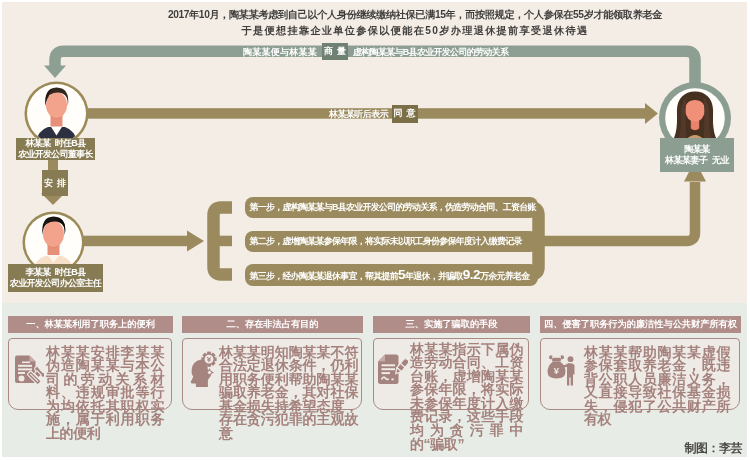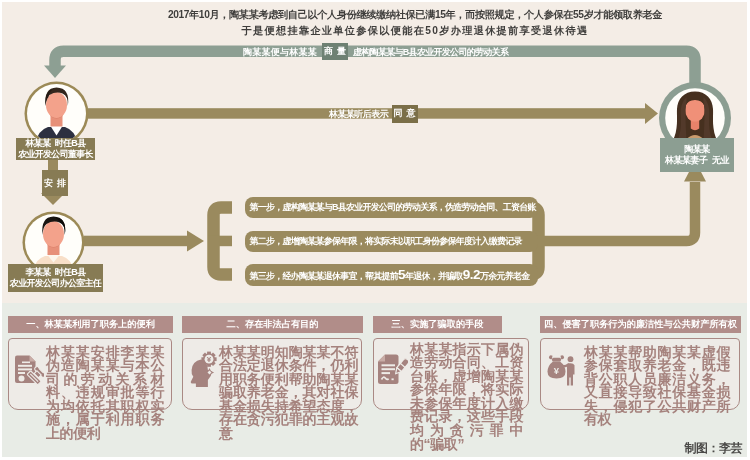--- a/index.html
+++ b/index.html
@@ -161,21 +161,21 @@
         <span>万余元养老金</span>
       </div>
   </div>
 
   <div class="colhead" style="left:8px;width:165px;">
       <span>一、林某某利用了职务上的便利</span>
     </div>
   <div class="colhead" style="left:182px;width:181px;">
       <span>二、存在非法占有目的</span>
     </div>
-  <div class="colhead" style="left:373px;width:129px;font-family:Liberation Mono, monospace;">
+  <div class="colhead" style="left:373px;width:157px;font-family:Liberation Mono, monospace;">
       <span>三、实施了骗取的手段</span>
     </div>
   <div class="colhead" style="left:540px;width:201px;">
       <span>四、侵害了职务行为的廉洁性与公共财产所有权</span>
     </div>
 
   <div class="colbody" style="left:8px;width:162px;"></div>
   <div class="colbody" style="left:182px;width:178px;"></div>
   <div class="colbody" style="left:373px;width:154px;"></div>
   <div class="colbody" style="left:540px;width:198px;"></div>

